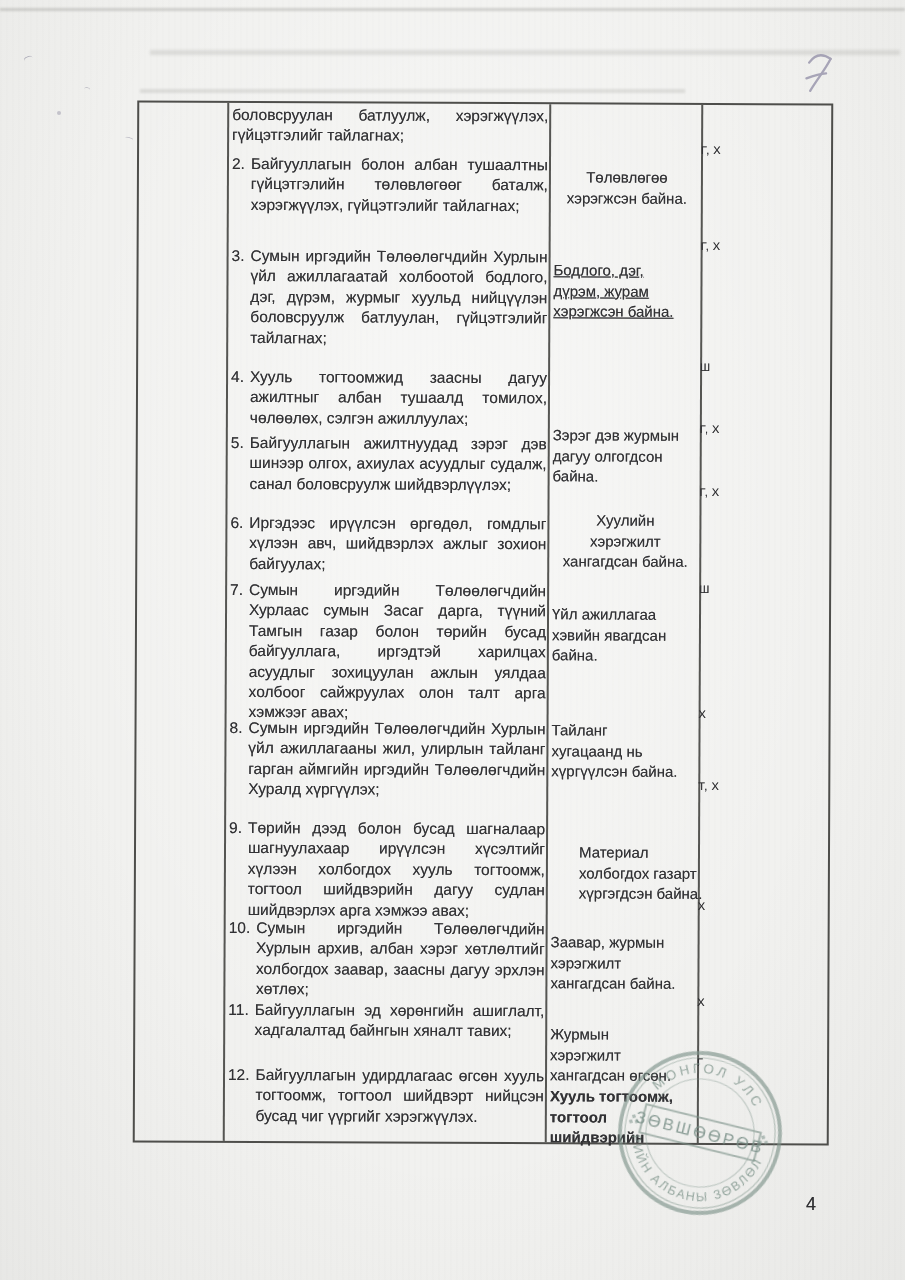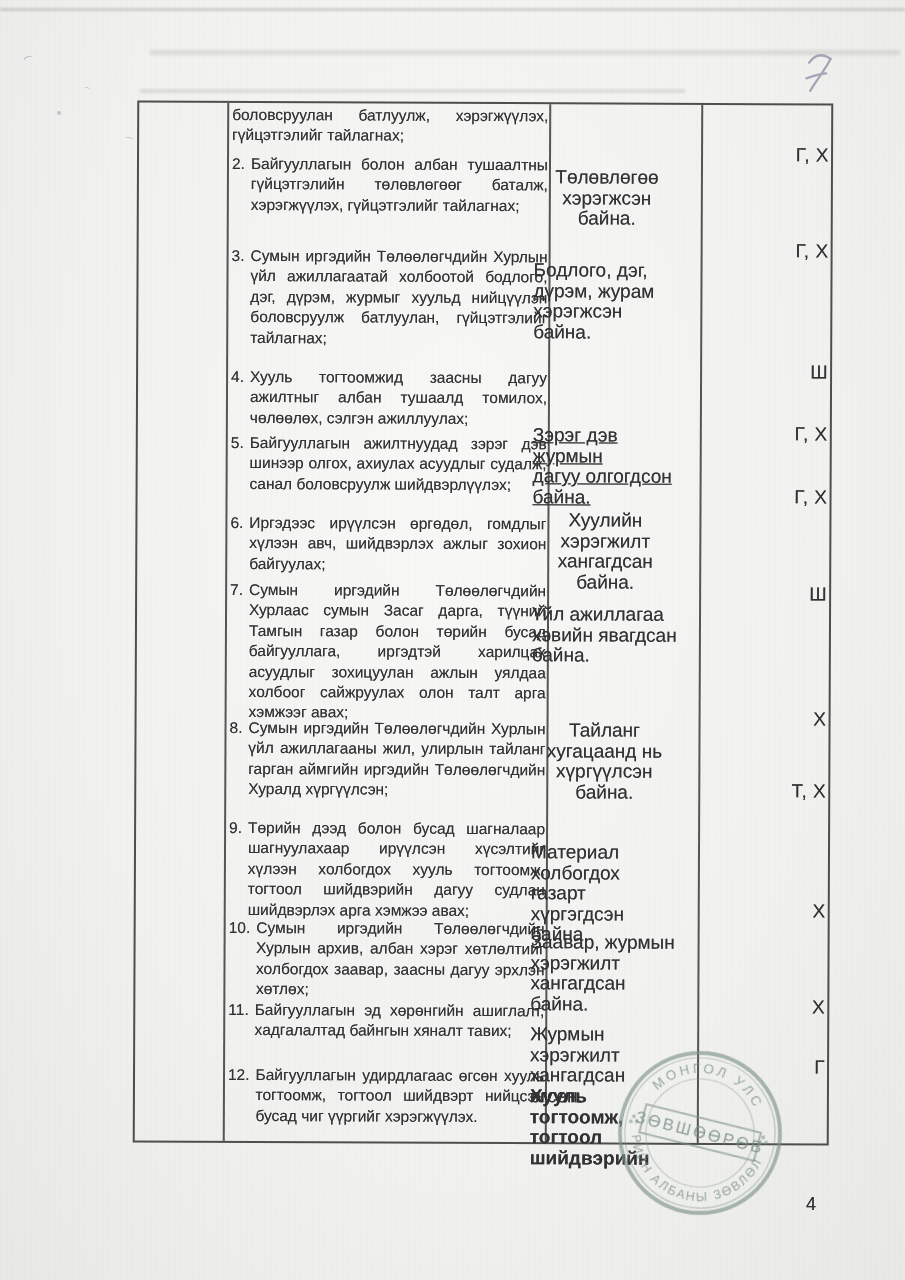--- a/index.html
+++ b/index.html
@@ -39,26 +39,26 @@
     position:absolute;color:#323235;
     text-shadow:0 0 .5px rgba(45,45,48,.65);
   }
   .task{left:93px;width:316px;display:flex;font-size:15.5px;line-height:20.4px;}
   .task .num{flex:0 0 auto;margin-right:6px;white-space:nowrap;}
   .task .txt{flex:1 1 auto;text-align:justify;}
   .t1{top:2px;} .t2{top:51px;} .t3{top:143px;} .t4{top:264px;} .t5{top:330px;}
   .t6{top:410px;} .t7{top:477px;} .t8{top:615px;} .t9{top:715px;} .t10{top:815px;}
   .t11{top:897px;} .t12{top:962px;}
 
-  .res{left:395px;width:146px;font-size:19px;line-height:20.6px;white-space:pre-line;}
-  .r2{top:63px;text-align:center;} .r3{top:156px;} .r4{top:246px;} .r5{top:321px;text-decoration:underline;}
-  .r6{top:406px;text-align:center;} .r7{top:500px;} .r8{top:616px;text-align:center;} .r9{top:738px;} .r10{top:828px;}
+  .res{left:415px;width:146px;font-size:15px;line-height:20.6px;white-space:pre-line;}
+  .r2{top:63px;text-align:center;} .r3{top:156px;text-decoration:underline;} .r4{top:246px;} .r5{top:321px;}
+  .r6{top:406px;text-align:center;} .r7{top:500px;} .r8{top:616px;} .r9{top:738px;margin-left:28px;} .r10{top:828px;}
   .r11{top:920px;} .r12{top:982px;font-weight:bold;}
 
-  .grade{left:562px;width:128px;text-align:right;font-size:19px;letter-spacing:.5px;}
+  .grade{left:562px;width:128px;text-align:left;font-size:11px;letter-spacing:.5px;}
   .g1{top:39px;} .g2{top:135px;} .g4{top:256px;} .g5{top:318px;} .g6{top:381px;}
   .g7{top:478px;} .g8{top:603px;} .g9{top:675px;} .g10{top:795px;} .g11{top:891px;} .g12{top:951px;}
 
   
   .stamp{
     position:absolute;left:614px;top:1047px;width:172px;height:172px;
     transform:rotate(11deg);opacity:.92;filter:blur(.2px);
   }
   
   .hand7{position:absolute;left:804px;top:50px;width:36px;height:48px;transform:rotate(6deg);}
@@ -112,21 +112,21 @@
     <div class="task t6">
       <span class="num">6.</span>
       <span class="txt">Иргэдээс ирүүлсэн өргөдөл, гомдлыг хүлээн авч, шийдвэрлэх ажлыг зохион байгуулах;</span>
     </div>
     <div class="task t7">
       <span class="num">7.</span>
       <span class="txt">Сумын иргэдийн Төлөөлөгчдийн Хурлаас сумын Засаг дарга, түүний Тамгын газар болон төрийн бусад байгууллага, иргэдтэй харилцах асуудлыг зохицуулан ажлын уялдаа холбоог сайжруулах олон талт арга хэмжээг авах;</span>
     </div>
     <div class="task t8">
       <span class="num">8.</span>
-      <span class="txt">Сумын иргэдийн Төлөөлөгчдийн Хурлын үйл ажиллагааны жил, улирлын тайланг гарган аймгийн иргэдийн Төлөөлөгчдийн Хуралд хүргүүлсэн;</span>
+      <span class="txt">Сумын иргэдийн Төлөөлөгчдийн Хурлын үйл ажиллагааны жил, улирлын тайланг гарган аймгийн иргэдийн Төлөөлөгчдийн Хуралд хүргүүлэх;</span>
     </div>
     <div class="task t9">
       <span class="num">9.</span>
       <span class="txt">Төрийн дээд болон бусад шагналаар шагнуулахаар ирүүлсэн хүсэлтийг хүлээн холбогдох хууль тогтоомж, тогтоол шийдвэрийн дагуу судлан шийдвэрлэх арга хэмжээ авах;</span>
     </div>
     <div class="task t10">
       <span class="num">10.</span>
       <span class="txt">Сумын иргэдийн Төлөөлөгчдийн Хурлын архив, албан хэрэг хөтлөлтийг холбогдох заавар, заасны дагуу эрхлэн хөтлөх;</span>
     </div>
     <div class="task t11">

